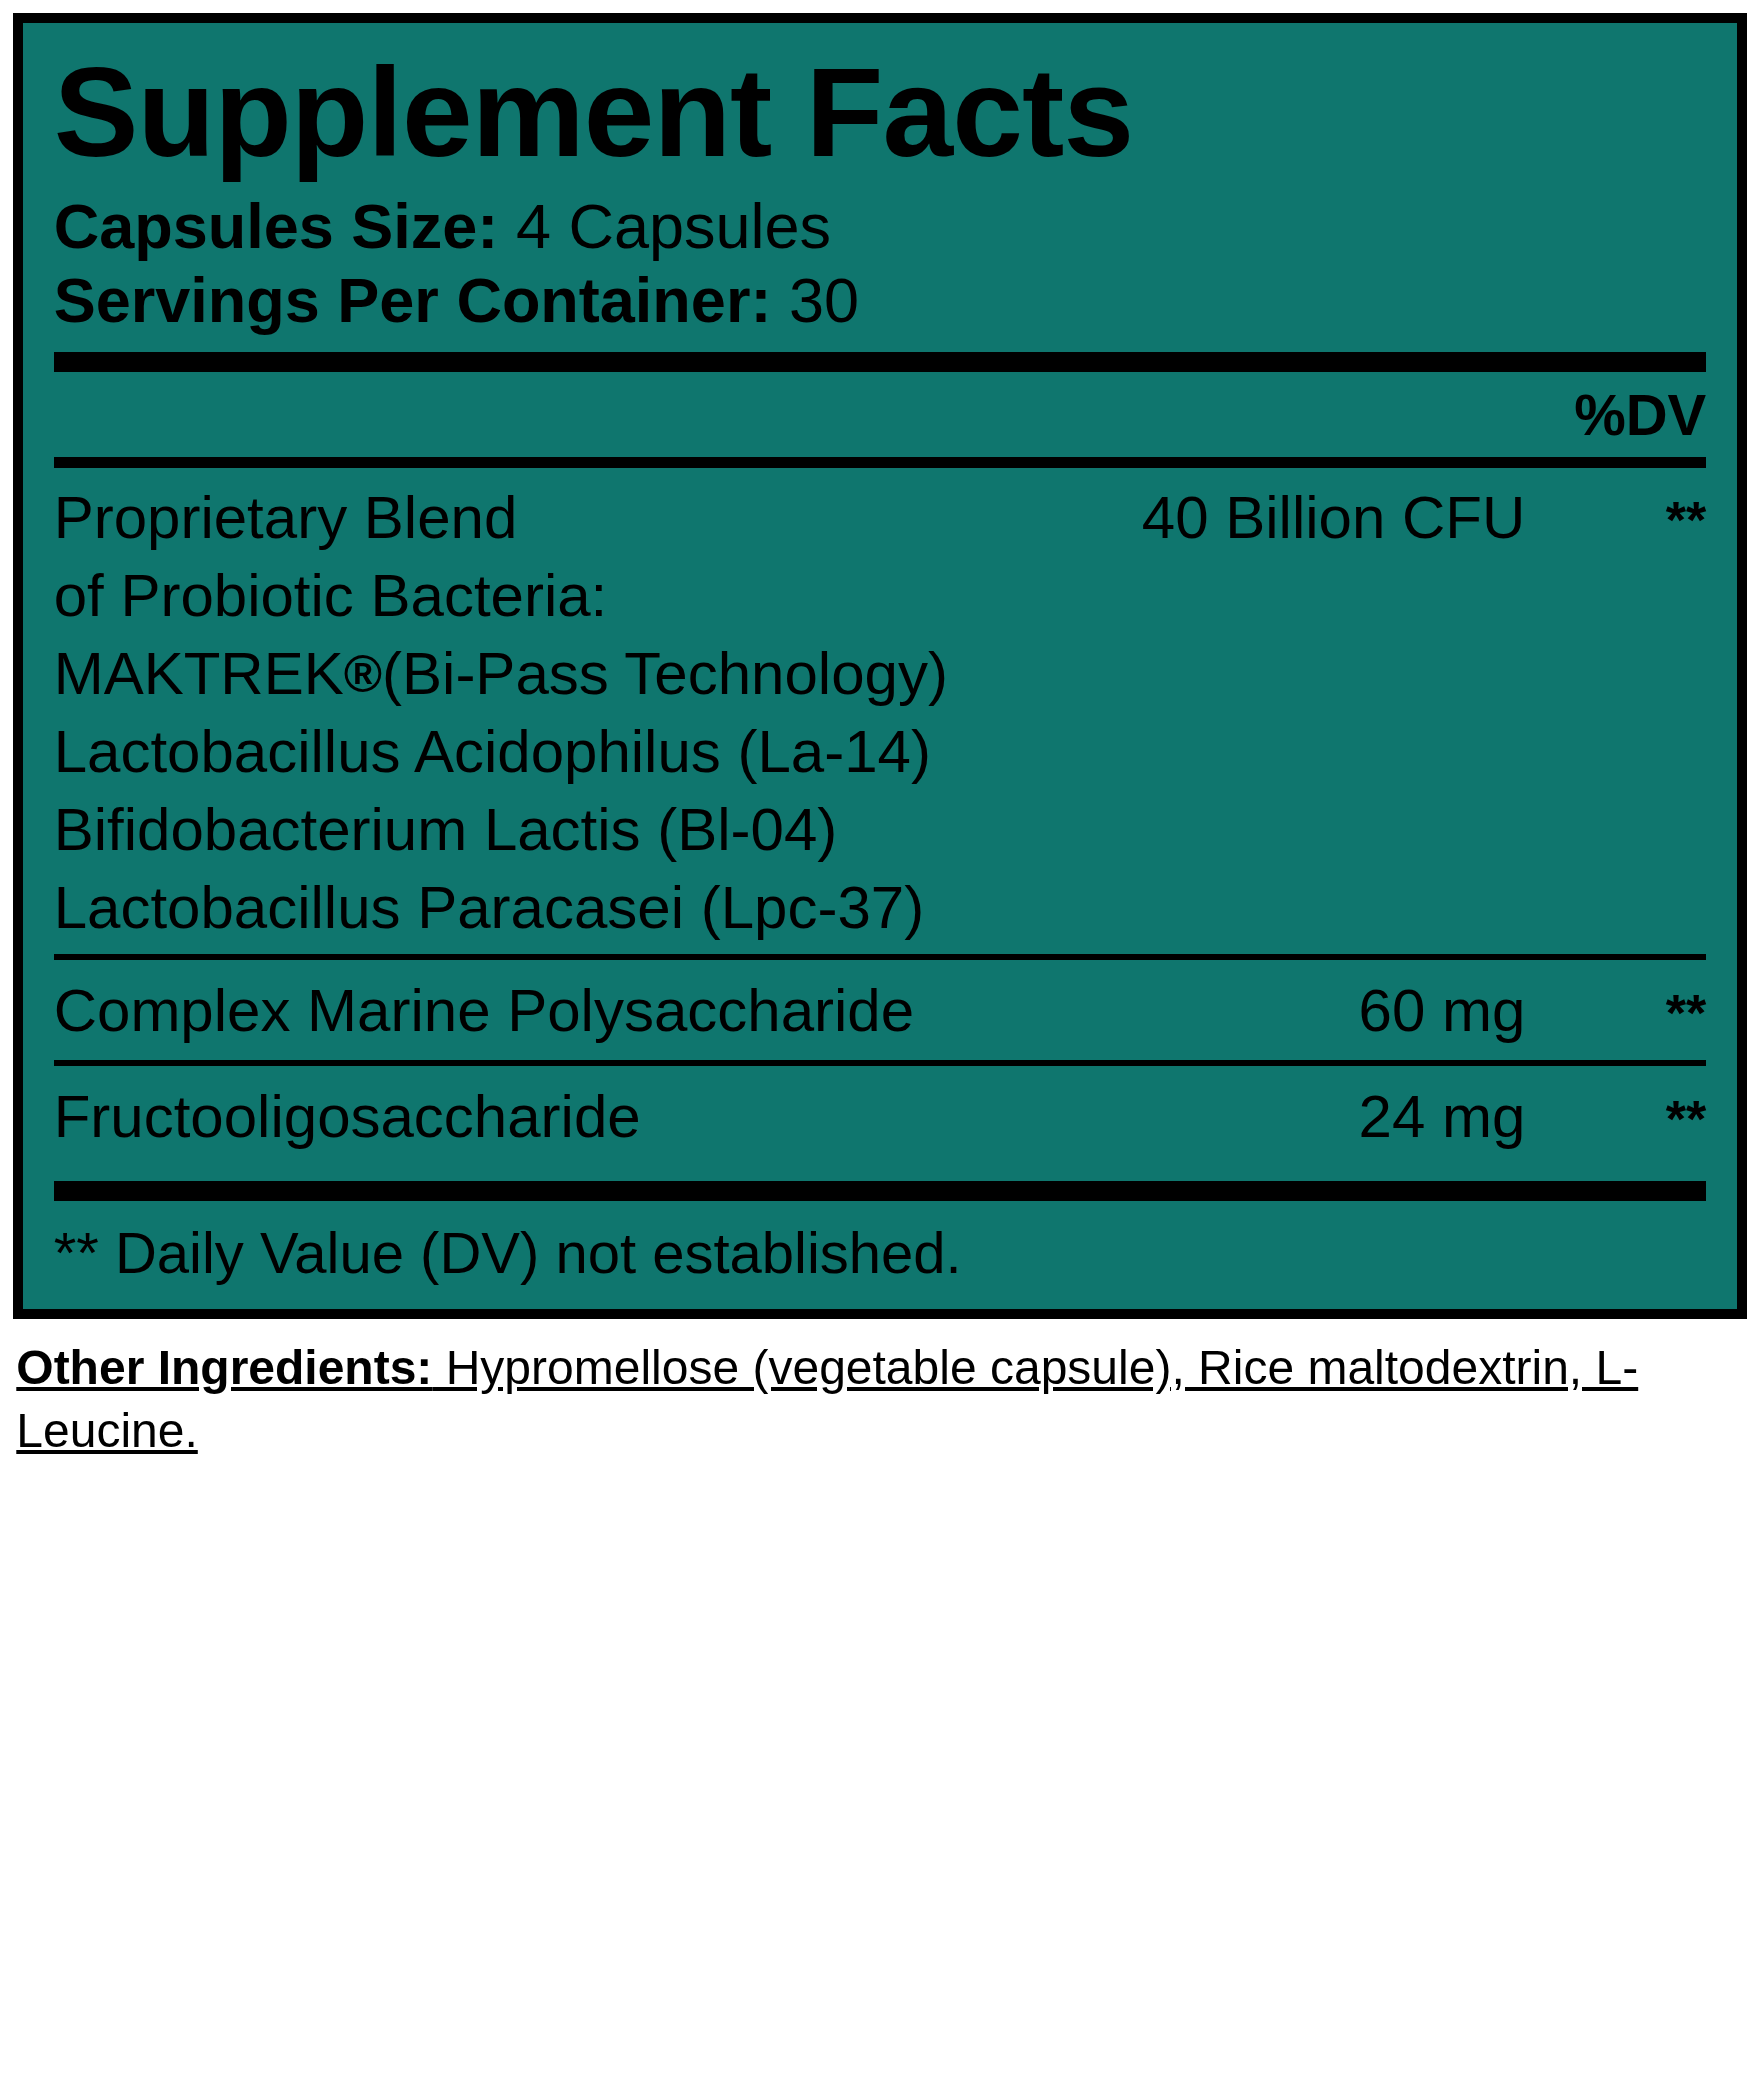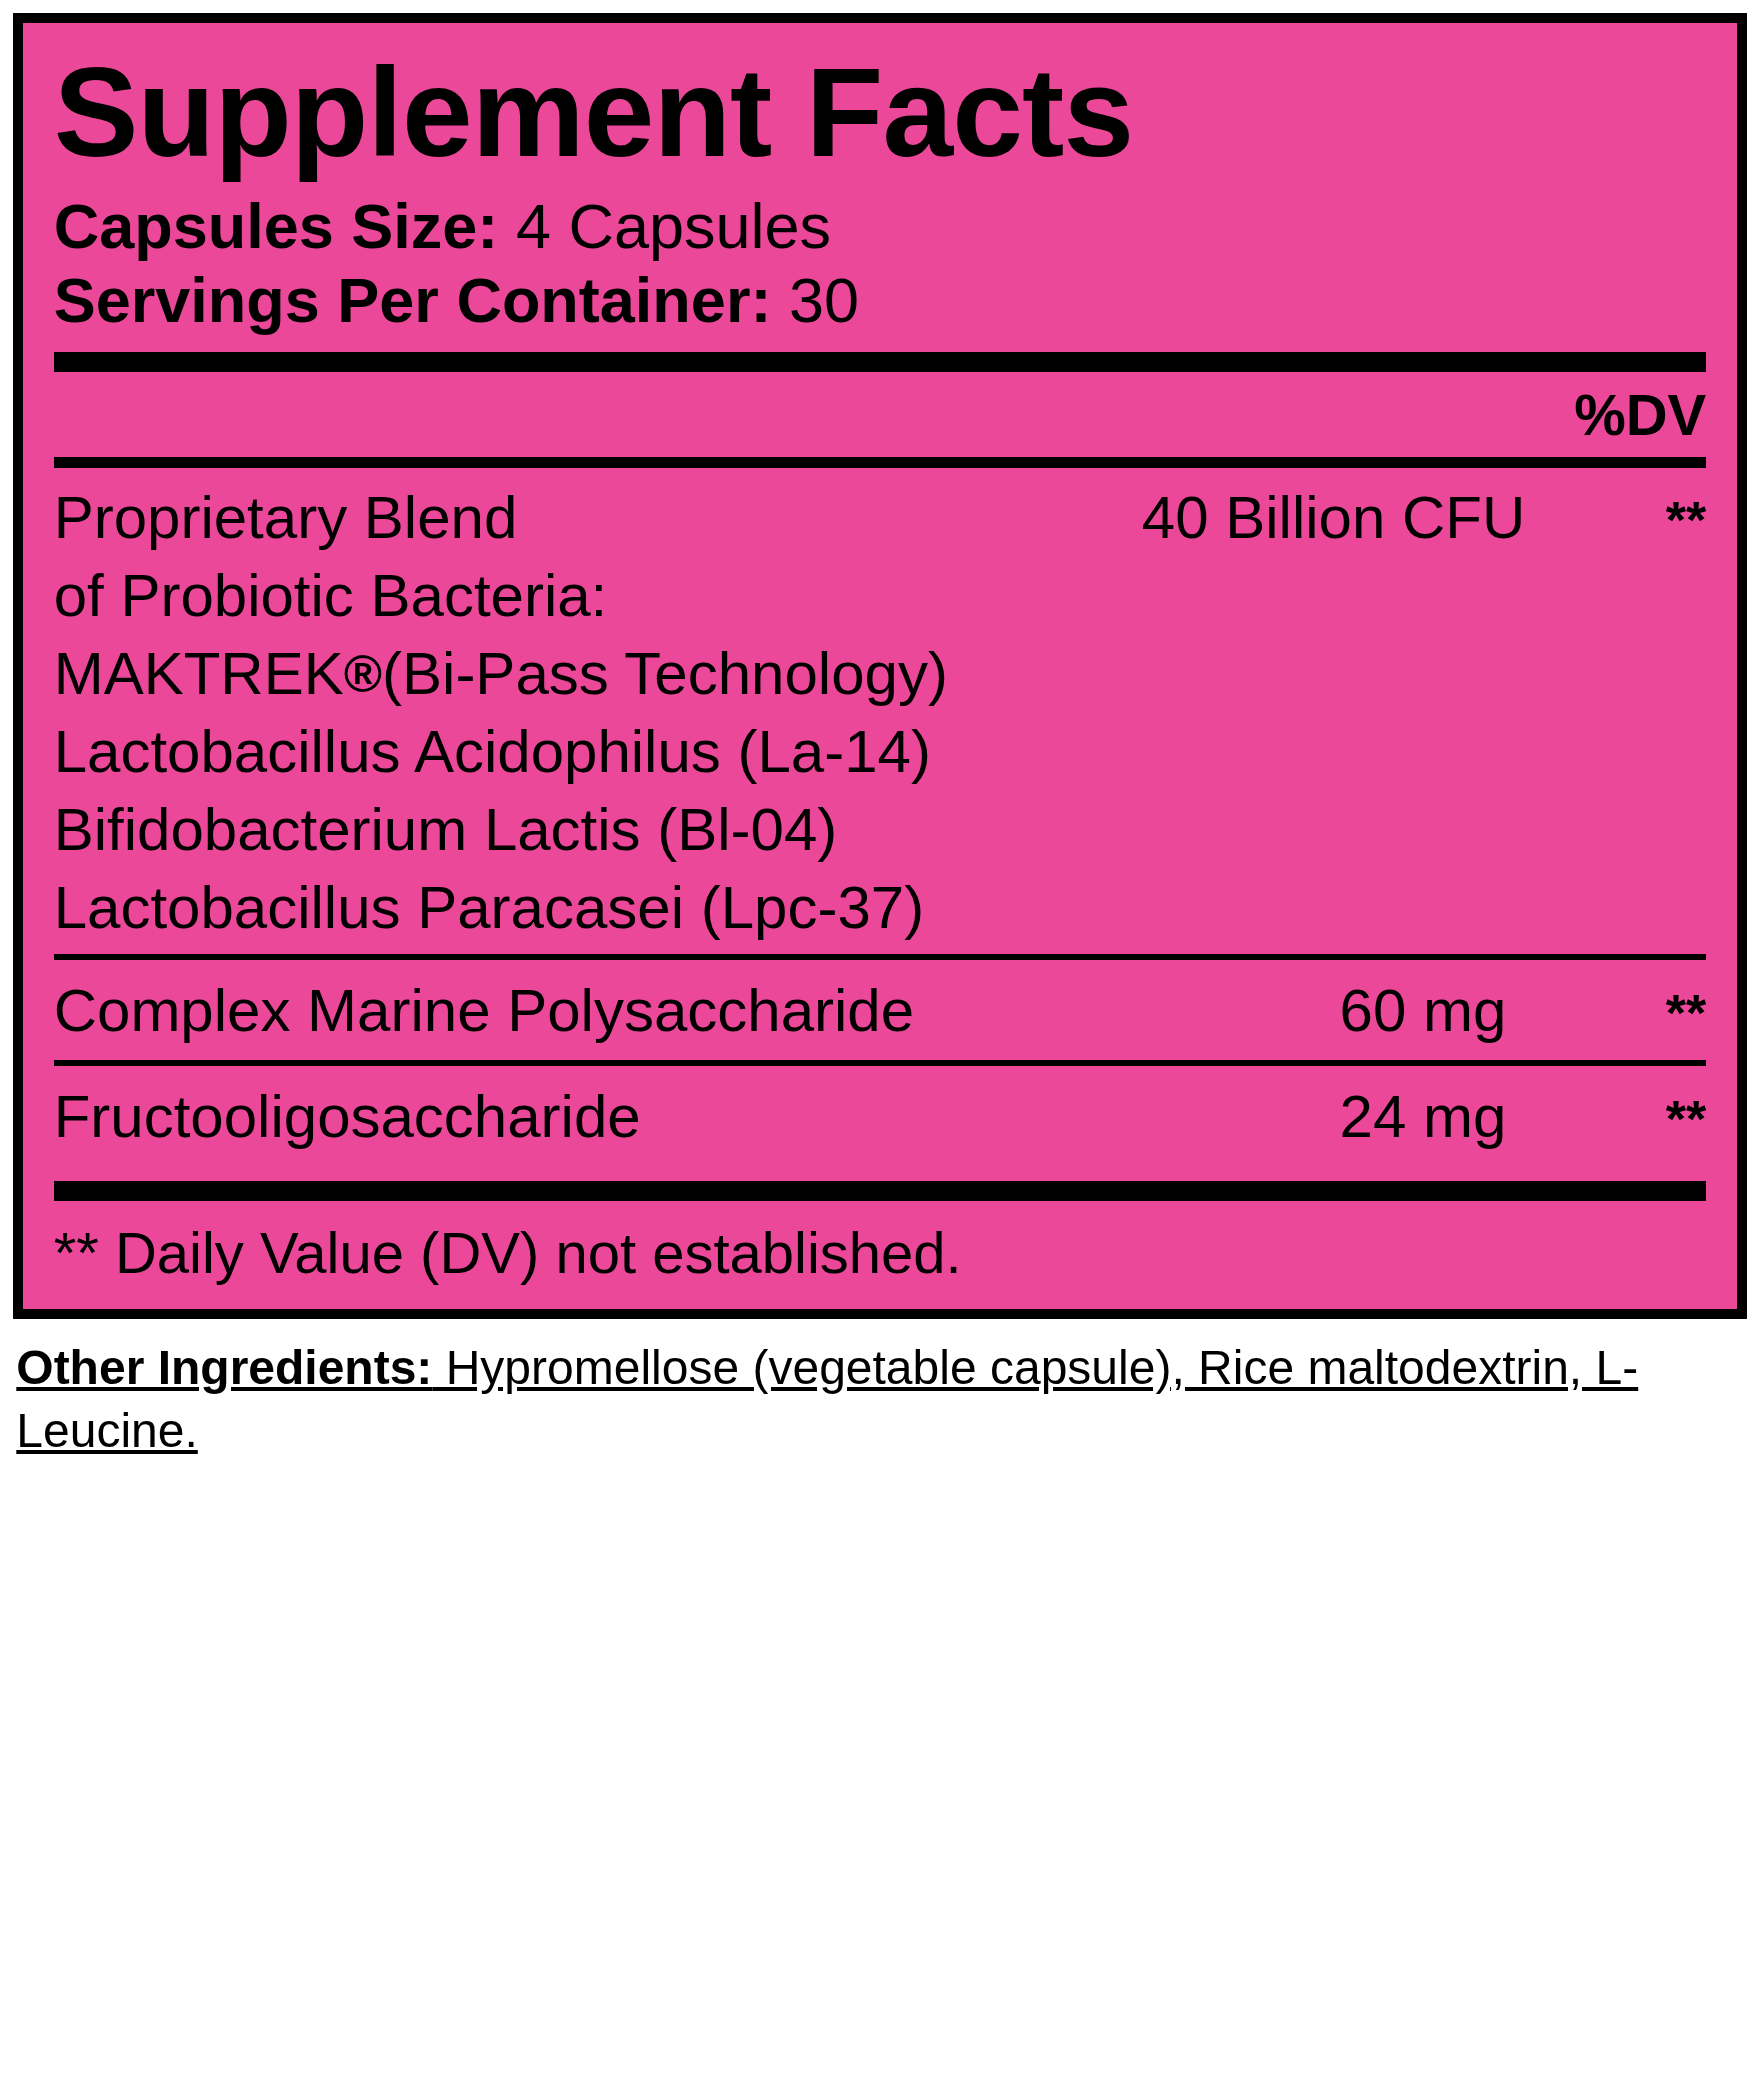--- a/index.html
+++ b/index.html
@@ -20,21 +20,21 @@
     width: 1760px;
     padding: 0;
   }
 
   
   .facts-box {
     box-sizing: border-box;
     margin: 12.7px 12.7px 0 12.7px;
     border: 10px solid #000000;
     padding: 20px 31px 16.3px 31px;
-    background: #ec4899;
+    background: #0f766e;
   }
 
   .title {
     font-size: 127px;
     font-weight: 700;
     line-height: 1.02;
     letter-spacing: -0.9px;
     margin: 5.4px 0 11px 0;
     white-space: nowrap;
   }
@@ -120,21 +120,20 @@
     vertical-align: 1.8px;
   }
 
   .ing-row {
     display: flex;
     align-items: baseline;
     font-size: 60px;
     line-height: 1.30;
     padding: 11.8px 0 10px 0;
     white-space: nowrap;
-    gap: 19px;
   }
   .ing-row .name { flex: 0 0 auto; }
   .ing-row .spacer { flex: 1 1 auto; }
   .ing-row .amt { flex: 0 0 auto; }
   .ing-row .dv {
     flex: 0 0 auto;
     width: 181px;
     text-align: right;
     font-weight: 700;
     font-size: 52px;

